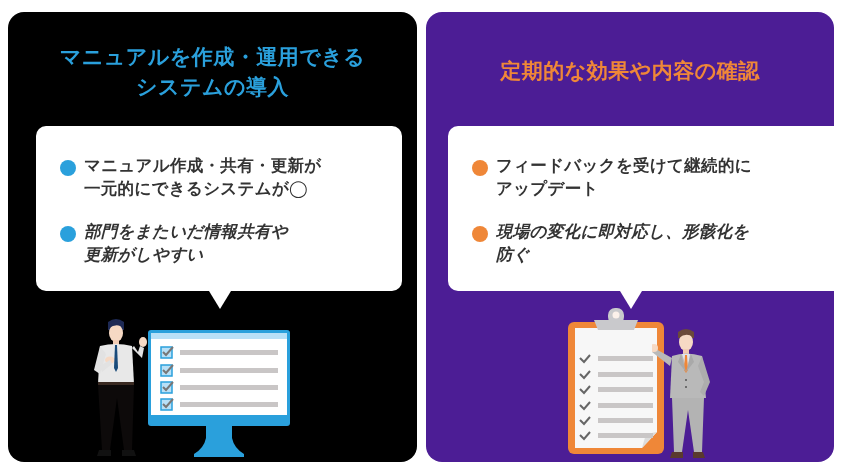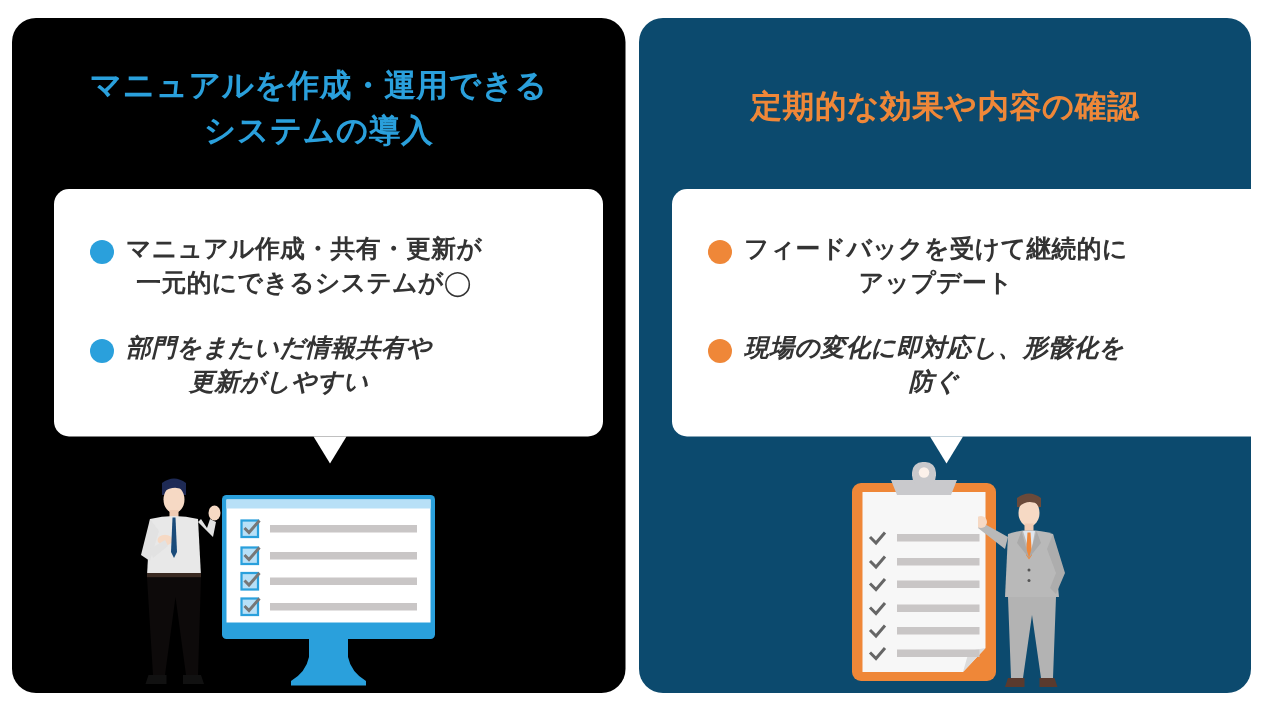--- a/index.html
+++ b/index.html
@@ -3,21 +3,21 @@
 <meta charset="utf-8">
 <style>
   * { box-sizing: border-box; margin: 0; padding: 0; }
   html, body { width: 841px; height: 474px; background: #ffffff; overflow: hidden; }
   body { position: relative; font-family: "DejaVu Sans", "Liberation Sans", sans-serif; }
 
   .panel {
     position: absolute; top: 12px; height: 450px; border-radius: 16px;
   }
   .panel.left { left: 8px; width: 409px; background: #000000; }
-  .panel.right { left: 426px; width: 408px; background: #0c4a6e; }
+  .panel.right { left: 426px; width: 408px; background: #4c1d95; }
 
   .panel-title {
     position: absolute; left: 0; right: 0; top: 30px;
     text-align: center; font-weight: bold; font-size: 21px; line-height: 30px;
     letter-spacing: 0.5px;
   }
   .left .panel-title { color: #2aa0dc; }
   .right .panel-title { color: #ef8738; top: 44px; }
 
   .bubble {
@@ -36,21 +36,21 @@
     position: absolute; left: 24px; right: 10px;
     display: flex; align-items: flex-start;
   }
   .bullet-dot {
     width: 16px; height: 16px; border-radius: 50%; margin-top: 6px; flex: none;
   }
   .left .bullet-dot { background: #2aa0dc; }
   .right .bullet-dot { background: #ef8738; }
   .bullet-text {
     margin-left: 8px; font-size: 16.5px; line-height: 23px; font-weight: bold;
-    color: #333333; white-space: pre-line; letter-spacing: 0.3px; text-align: center;
+    color: #333333; white-space: pre-line; letter-spacing: 0.3px;
   }
 
   .illus { position: absolute; }
 </style>
 </head>
 <body>
 
 <div class="panel left">
   <div class="panel-title">
     <div>マニュアルを作成・運用できる</div>

